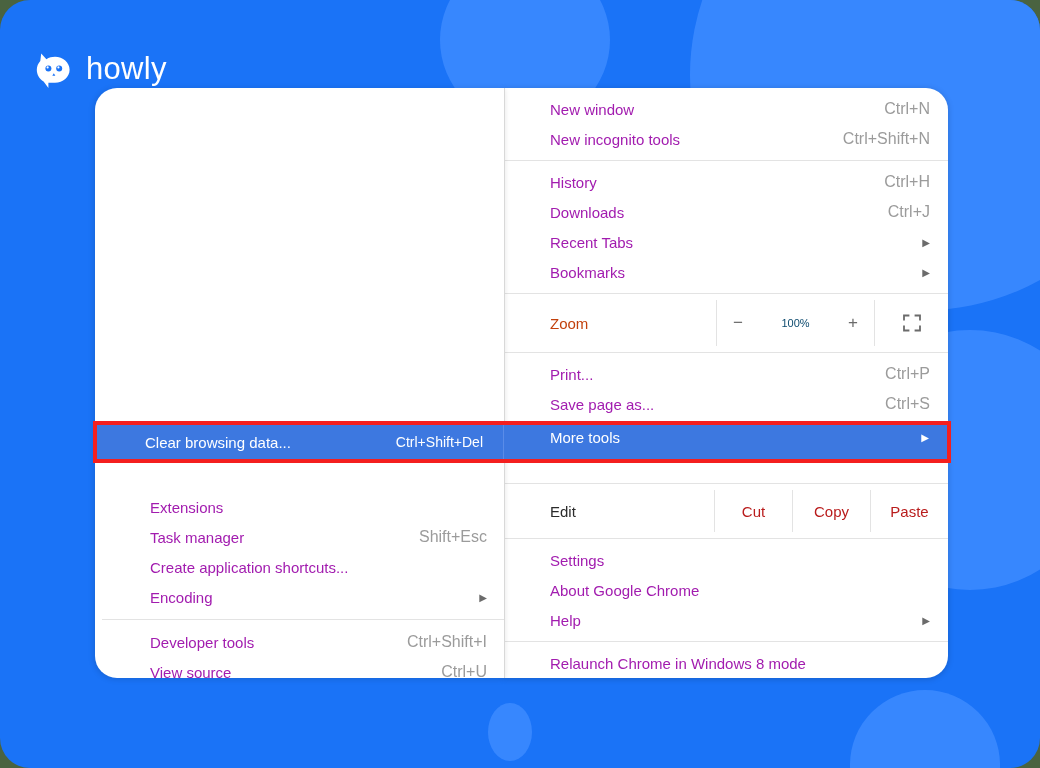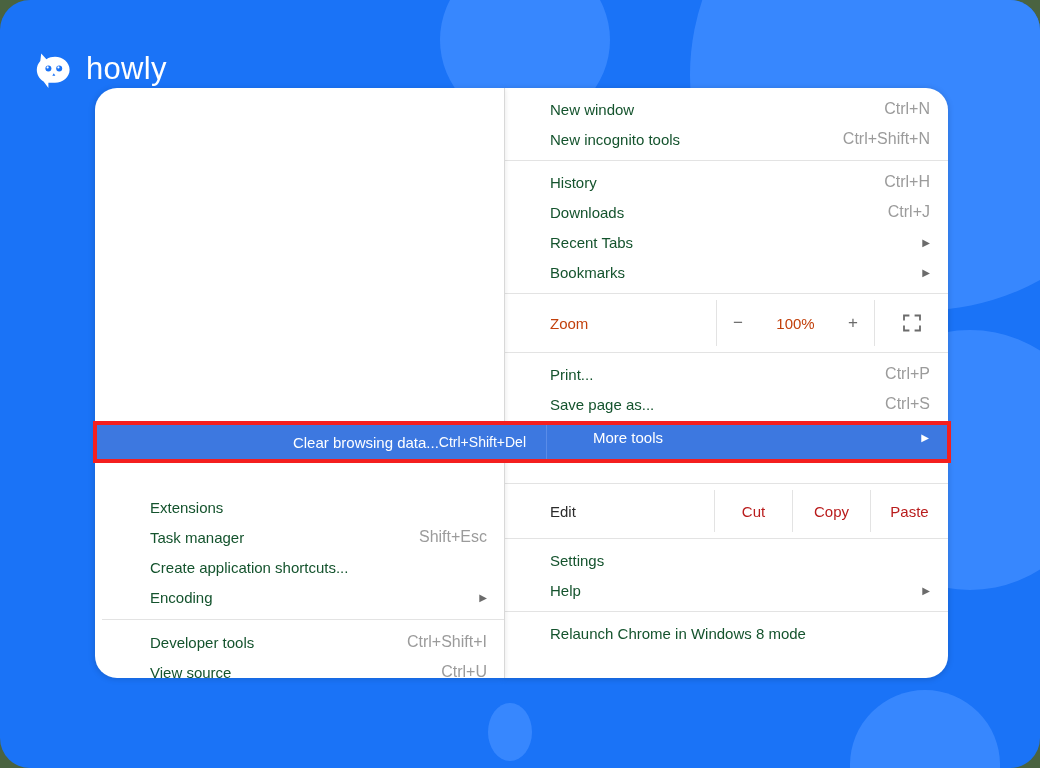--- a/index.html
+++ b/index.html
@@ -91,21 +91,21 @@
   .row {
     position: relative;
     display: flex;
     align-items: center;
     height: 30px;
     padding: 0 18px 0 46px;
     white-space: nowrap;
   }
   .menu-sub .row { padding-left: 48px; padding-right: 18px; }
 
-  .row .label { flex: 1 1 auto; color: #14532d; }
+  .row .label { flex: 1 1 auto; color: #a21caf; }
   .row .accel { color: #9b9b9b; font-size: 16px; }
   .row .arrow {
     color: #6b6b6b;
     font-size: 10px;
     margin-left: 10px;
   }
 
   .sep {
     height: 1px;
     background: #e3e3e3;
@@ -129,21 +129,21 @@
   .zoom-ctrls {
     display: flex;
     align-items: center;
     justify-content: space-between;
     width: 158px;
     border-left: 1px solid #e3e3e3;
     padding: 0 16px;
   }
   .zoom-ctrls .minus,
   .zoom-ctrls .plus { color: #6b6b6b; font-size: 17px; }
-  .zoom-ctrls .pct  { color: #c2410c; font-size: 15px; }
+  .zoom-ctrls .pct  { color: #0c4a6e; font-size: 11px; }
   .zoom-full {
     width: 74px;
     border-left: 1px solid #e3e3e3;
     display: flex; align-items: center; justify-content: center;
   }
 
   
   .edit-row { display: flex; align-items: stretch; height: 42px; }
   .edit-label {
     flex: 1 1 auto; display: flex; align-items: center;
@@ -176,26 +176,25 @@
     position: absolute;
     left: 97px; top: 425px;
     width: 850px; height: 34px;
     z-index: 6;
     display: flex;
     align-items: center;
     color: #ffffff;
     font-size: 15px;
   }
   .hl-left {
-    width: 450px;
+    width: 407px;
     display: flex; align-items: center;
     padding-left: 48px;
     border-right: 1px solid #5a8ce8;
     height: 100%;
-    text-align: right;
   }
   .hl-left .label { flex: 1 1 auto; }
   .hl-left .accel { color: #ffffff; font-size: 14px; padding-right: 20px;}
   .hl-right {
     flex: 1 1 auto;
     display: flex; align-items: center;
     padding: 0 18px 10px 46px;
     height: 100%;
   }
   .hl-right .label { flex: 1 1 auto; }
@@ -318,20 +317,23 @@
       <div class="edit-btn">Paste</div>
     </div>
 
     <div class="sep"></div>
 
     <div>
       <div class="row">
         <span class="label">Settings</span>
       </div>
       <div class="row">
+        <span class="label">About Google Chrome</span>
+      </div>
+      <div class="row">
         <span class="label">Help</span>
         <span class="arrow">▶</span>
       </div>
     </div>
 
     <div class="sep"></div>
 
     <div>
       <div class="row">
         <span class="label">Relaunch Chrome in Windows 8 mode</span>

